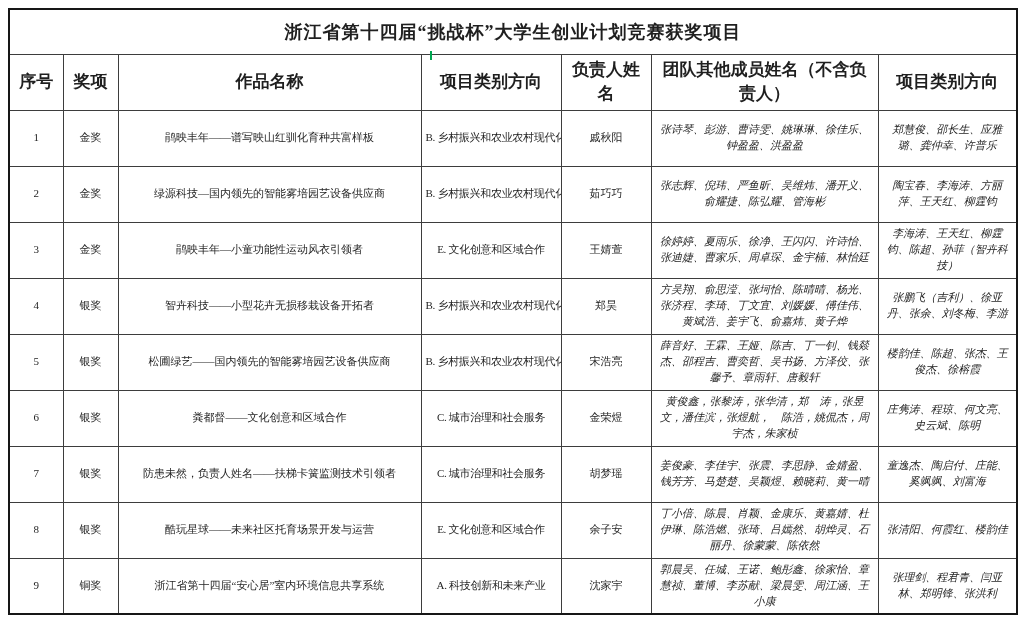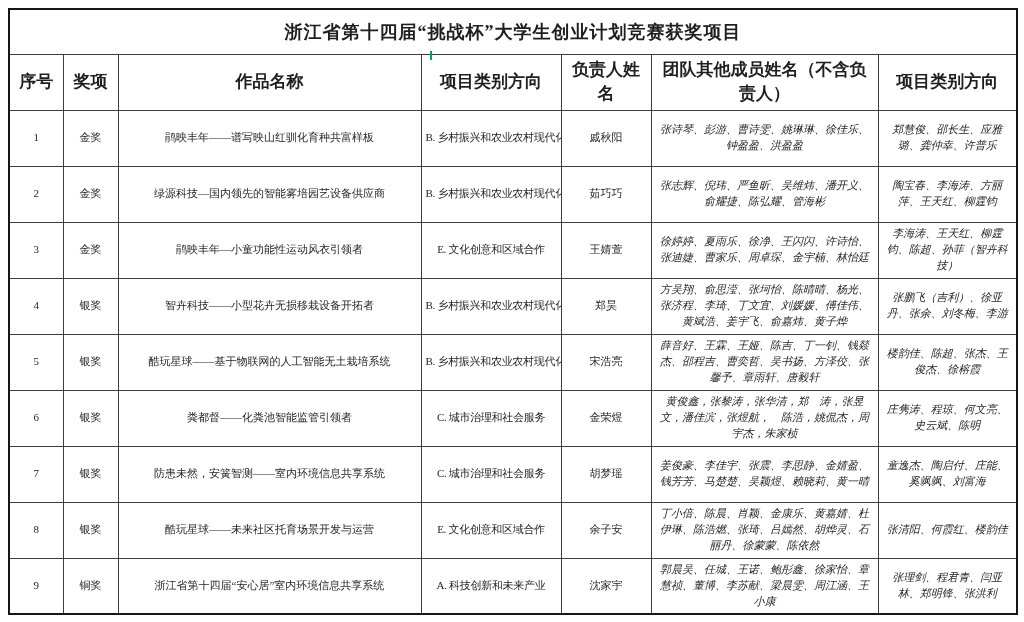--- a/index.html
+++ b/index.html
@@ -137,39 +137,39 @@
           <td class="col-award">银奖</td>
           <td class="col-project">智卉科技——小型花卉无损移栽设备开拓者</td>
           <td class="col-category">B. 乡村振兴和农业农村现代化</td>
           <td class="col-leader">郑昊</td>
           <td class="col-members">方吴翔、俞思滢、张坷怡、陈晴晴、杨光、张济程、李琦、丁文宜、刘媛媛、傅佳伟、黄斌浩、姜宇飞、俞嘉炜、黄子烨</td>
           <td class="col-advisors">张鹏飞（吉利）、徐亚丹、张余、刘冬梅、李游</td>
         </tr>
         <tr>
           <td class="col-no">5</td>
           <td class="col-award">银奖</td>
-          <td class="col-project">酷玩星球——基于物联网的人工智能无土栽培系统</td>
+          <td class="col-project">松圃绿艺——国内领先的智能雾培园艺设备供应商</td>
           <td class="col-category">B. 乡村振兴和农业农村现代化</td>
           <td class="col-leader">宋浩亮</td>
           <td class="col-members">薛音好、王霖、王娅、陈吉、丁一钊、钱燚杰、邵程吉、曹奕哲、吴书扬、方泽佼、张馨予、章雨轩、唐毅轩</td>
           <td class="col-advisors">楼韵佳、陈超、张杰、王俊杰、徐榕霞</td>
         </tr>
         <tr>
           <td class="col-no">6</td>
           <td class="col-award">银奖</td>
-          <td class="col-project">粪都督——化粪池智能监管引领者</td>
+          <td class="col-project">粪都督——文化创意和区域合作</td>
           <td class="col-category">C. 城市治理和社会服务</td>
           <td class="col-leader">金荣煜</td>
           <td class="col-members">黄俊鑫，张黎涛，张华清，郑　涛，张昱文，潘佳滨，张煜航，　陈浩，姚侃杰，周宇杰，朱家桢</td>
           <td class="col-advisors">庄隽涛、程琼、何文亮、史云斌、陈明</td>
         </tr>
         <tr>
           <td class="col-no">7</td>
           <td class="col-award">银奖</td>
-          <td class="col-project">防患未然，安簧智测——室内环境信息共享系统</td>
+          <td class="col-project">防患未然，负责人姓名——扶梯卡簧监测技术引领者</td>
           <td class="col-category">C. 城市治理和社会服务</td>
           <td class="col-leader">胡梦瑶</td>
           <td class="col-members">姜俊豪、李佳宇、张震、李思静、金婧盈、钱芳芳、马楚楚、吴颖煜、赖晓莉、黄一晴</td>
           <td class="col-advisors">童逸杰、陶启付、庄能、奚飒飒、刘富海</td>
         </tr>
         <tr>
           <td class="col-no">8</td>
           <td class="col-award">银奖</td>
           <td class="col-project">酷玩星球——未来社区托育场景开发与运营</td>
           <td class="col-category">E. 文化创意和区域合作</td>

